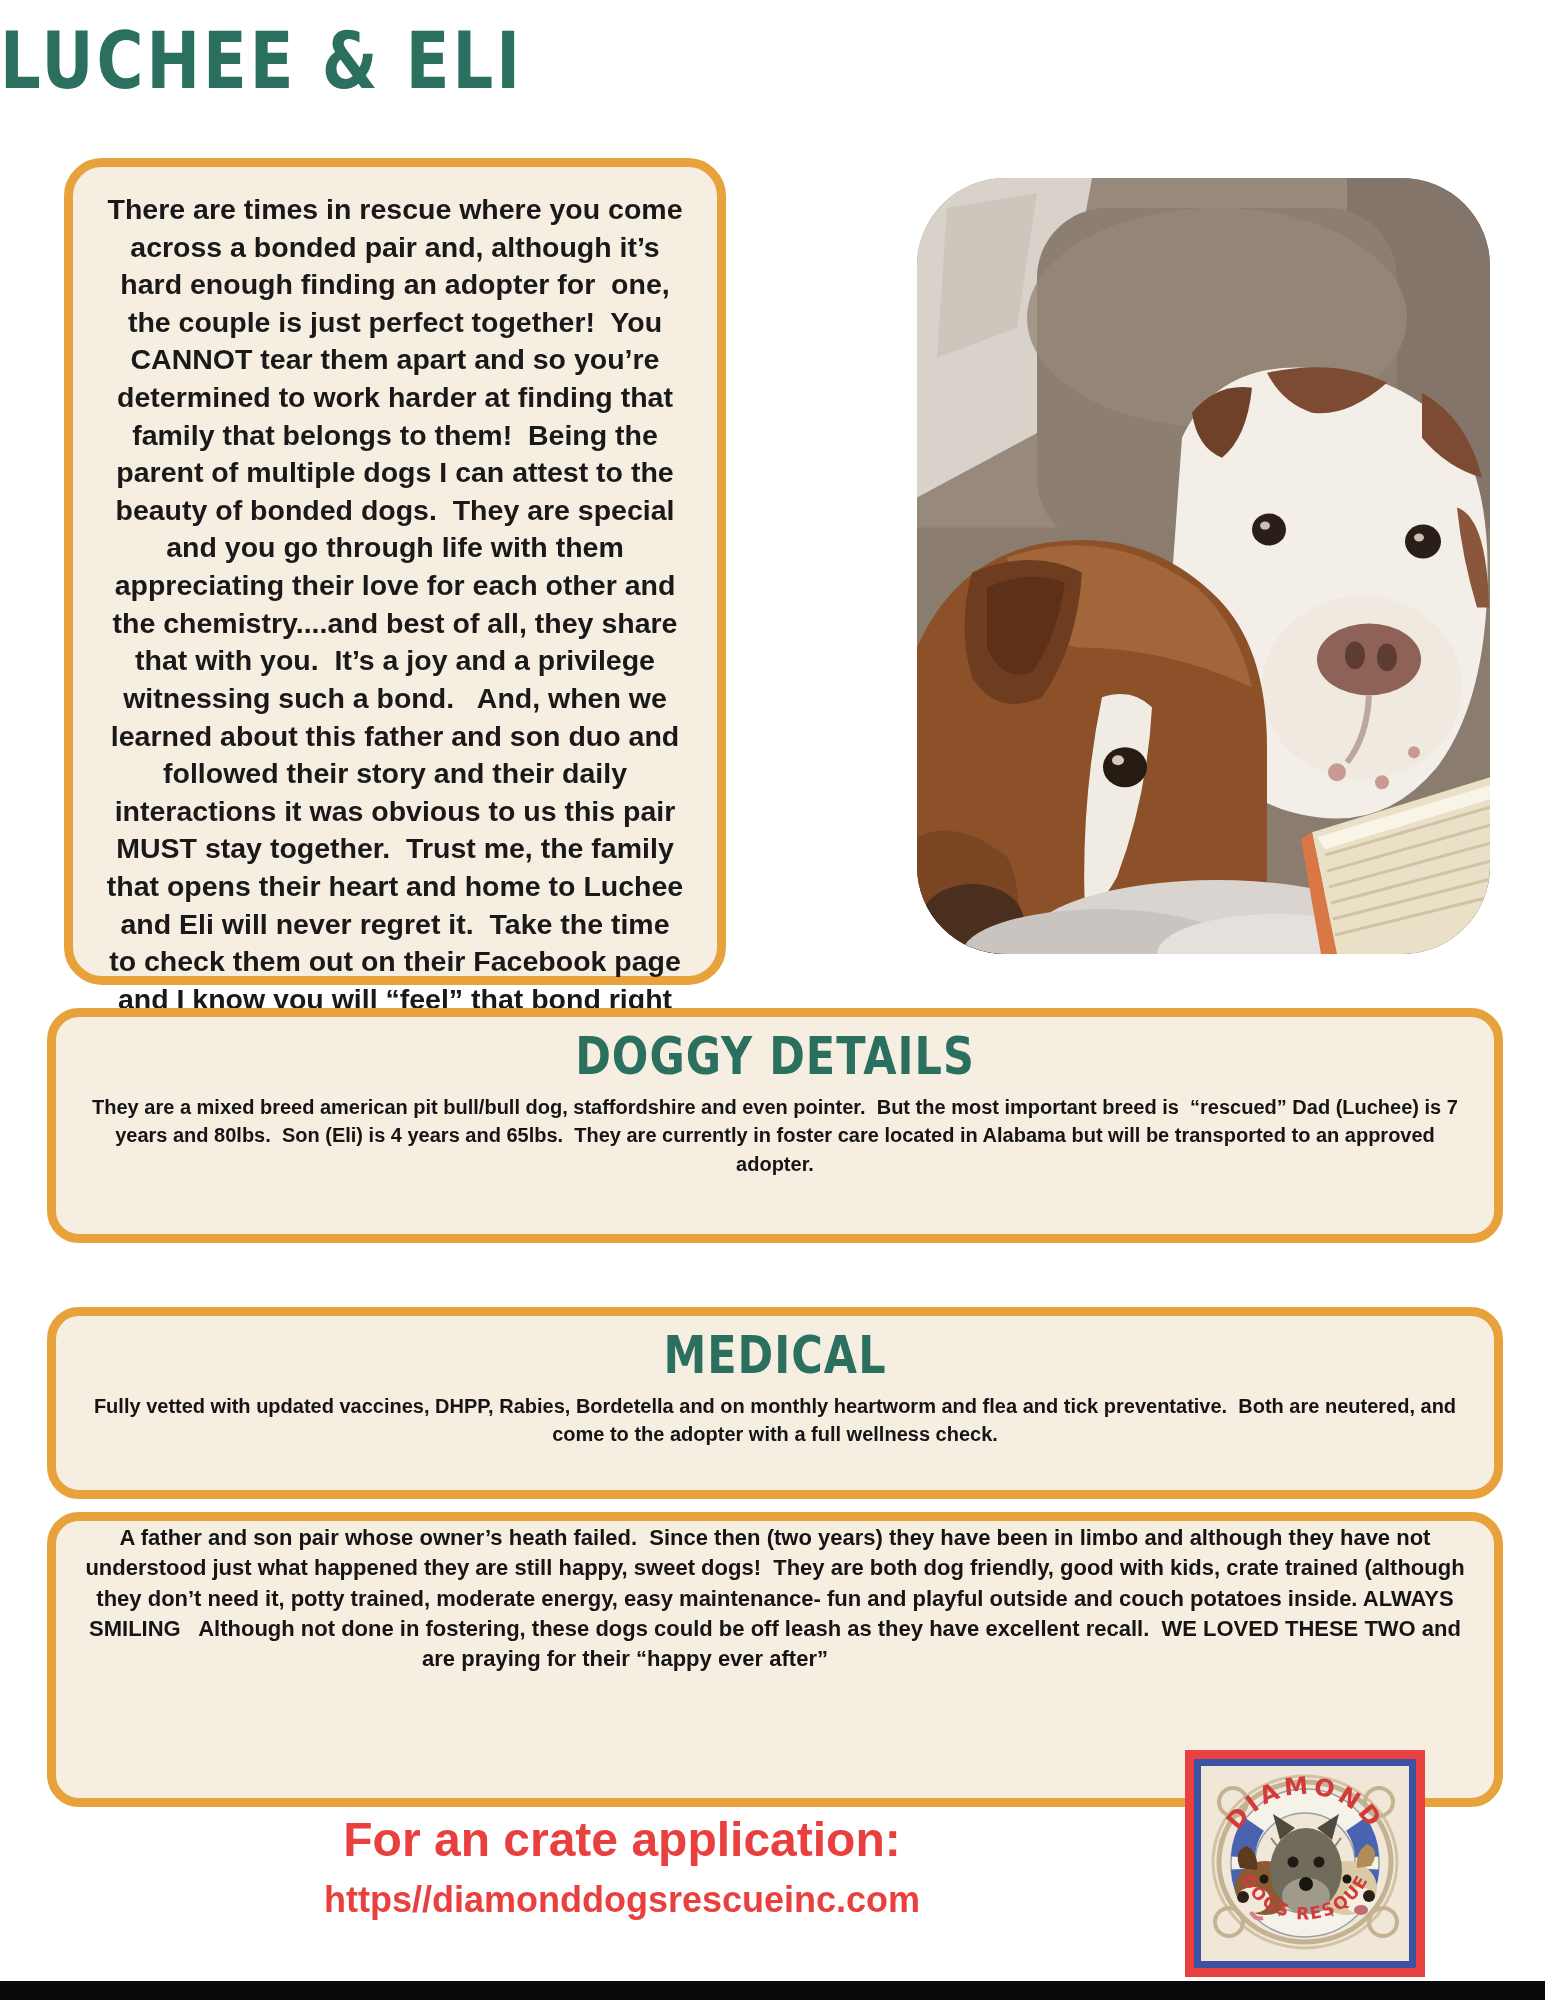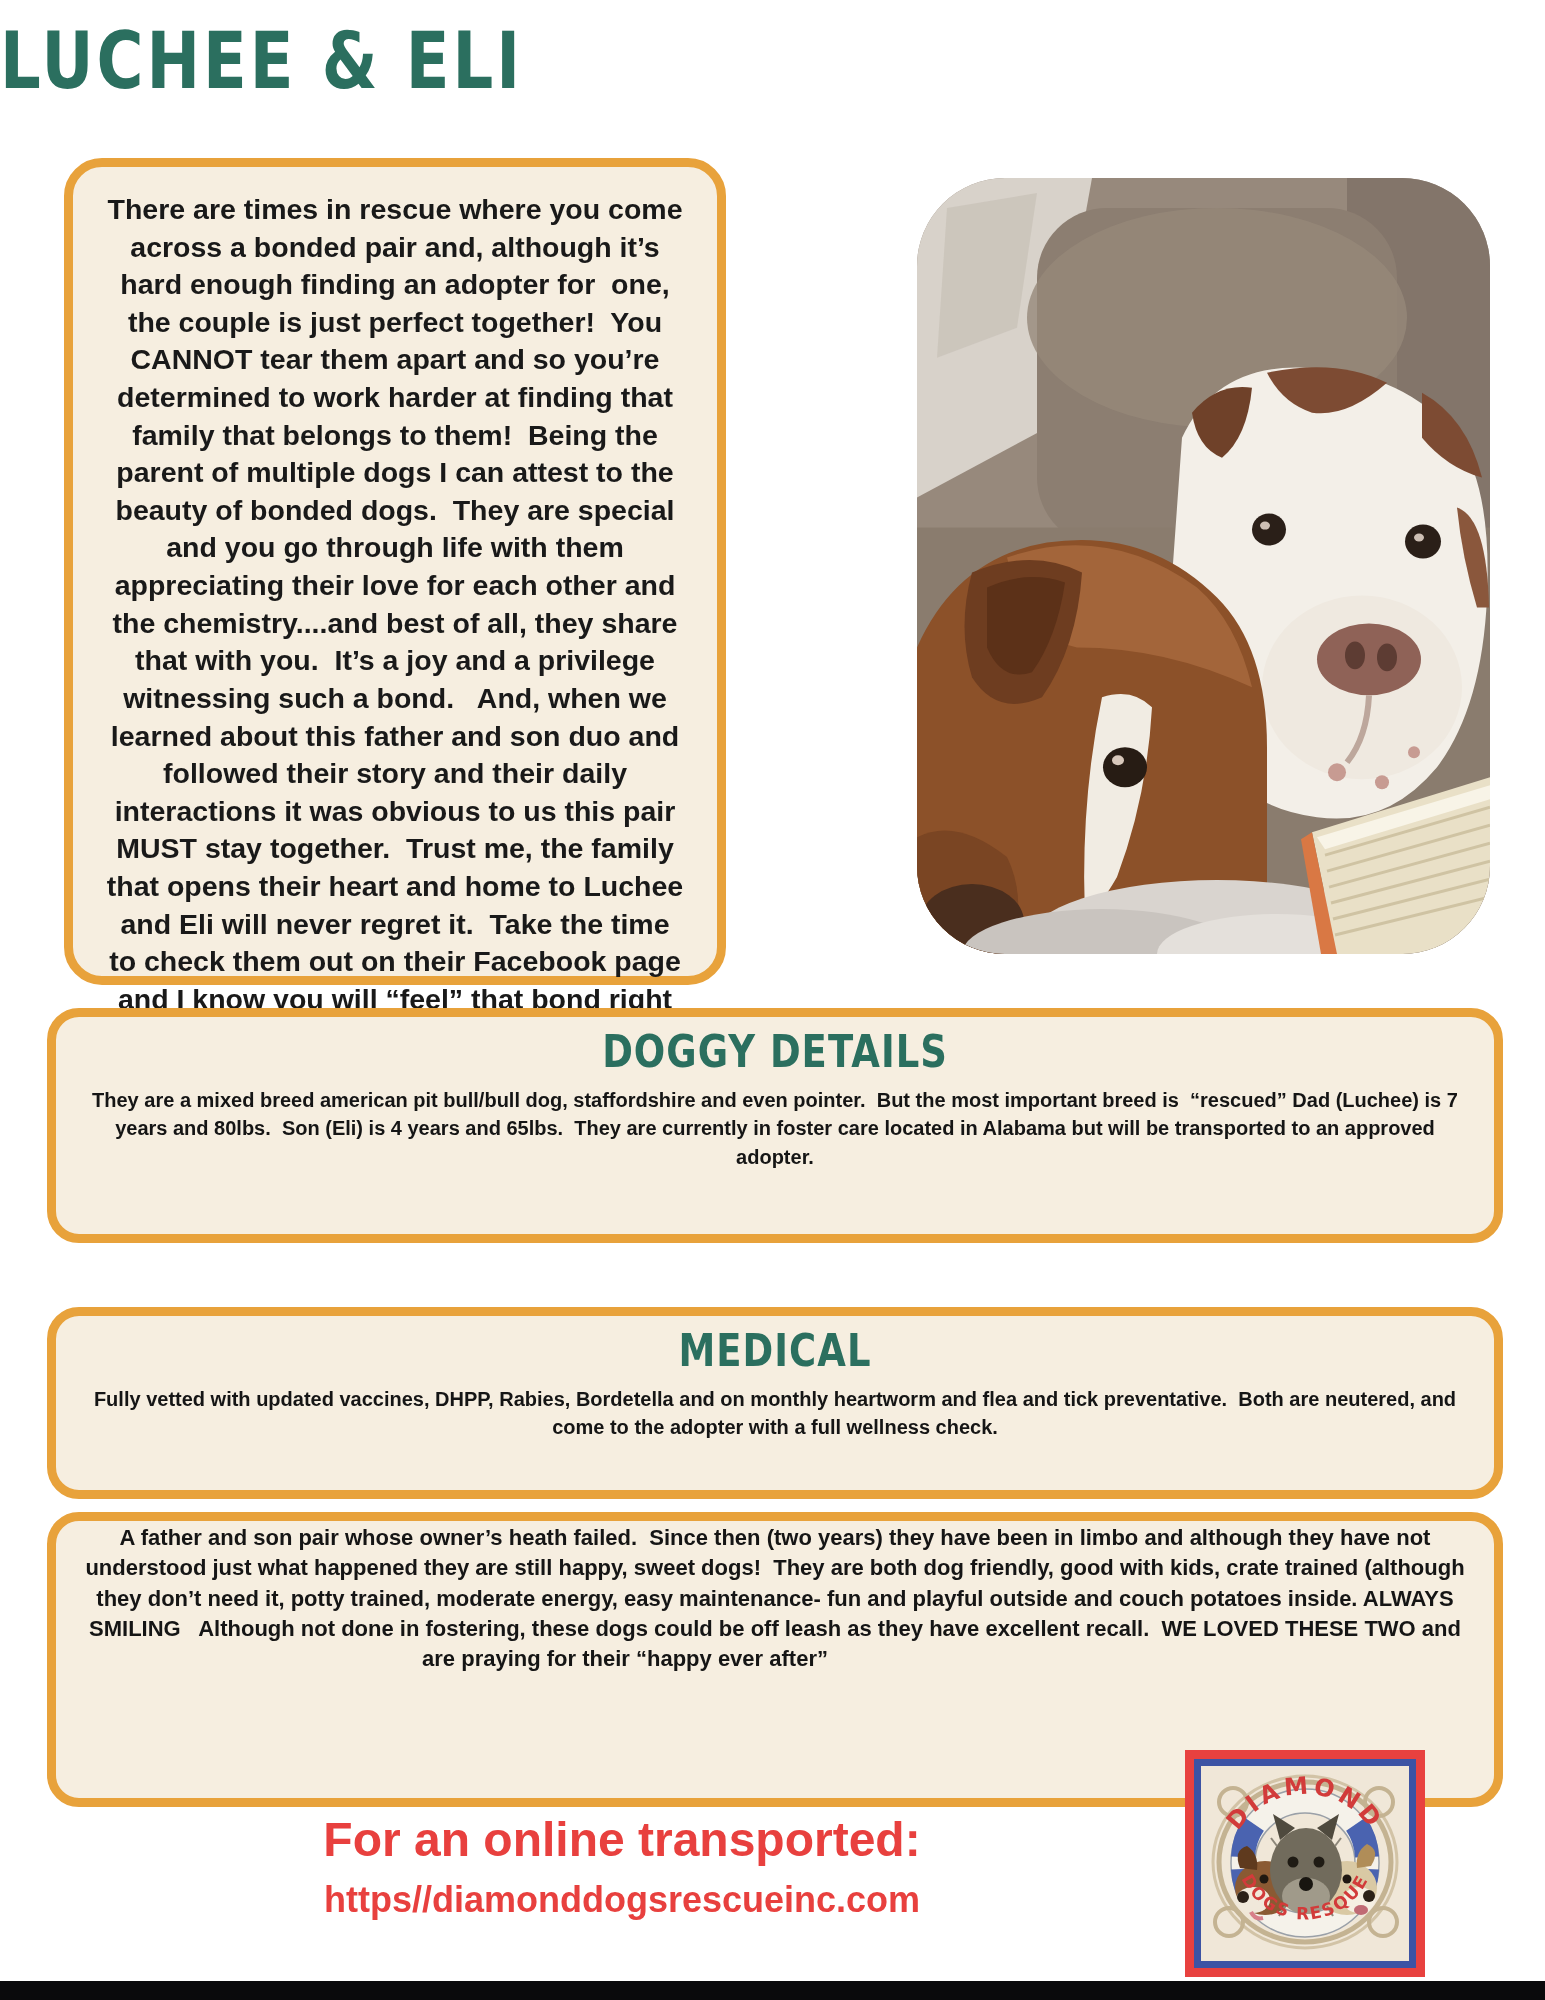--- a/index.html
+++ b/index.html
@@ -30,21 +30,21 @@
     border-radius:88px;overflow:hidden;
   }
   .photo-wrap svg{display:block;width:100%;height:100%;}
 
   .section-card{left:47px;width:1456px;border-radius:32px;text-align:center;}
   .card-doggy{top:1008px;height:235px;}
   .card-medical{top:1307px;height:192px;}
   .card-goodfit{top:1512px;height:295px;}
   .section-heading{
     margin:14px 0 10px 0;font-family:"DejaVu Sans", sans-serif;font-weight:bold;
-    font-size:37px;color:#2b6f5f;letter-spacing:1px;
+    font-size:43px;color:#2b6f5f;letter-spacing:1px;
   }
   .section-heading .stretch{display:inline-block;transform:scaleY(1.18);transform-origin:center;}
   .section-body{
     margin:0;padding:2px 28px;font-weight:bold;color:#151515;
     font-size:20px;line-height:1.42;white-space:pre-wrap;text-align:center;
   }
   .card-goodfit .section-heading{margin:12px 0 6px 0;}
   .card-goodfit .section-body{font-size:22px;line-height:1.38;}
   .float-push{float:right;width:0;height:128px;}
   .logo-cutout{float:right;clear:right;width:300px;height:130px;}
@@ -148,21 +148,21 @@
       <span class="stretch">MEDICAL</span>
     </div>
     <p class="section-body">Fully vetted with updated vaccines, DHPP, Rabies, Bordetella and on monthly heartworm and flea and tick preventative.  Both are neutered, and come to the adopter with a full wellness check.</p>
   </div>
 
   <div class="card section-card card-goodfit">
     <p class="section-body"><span class="float-push"></span><span class="logo-cutout"></span><span>A father and son pair whose owner’s heath failed.  Since then (two years) they have been in limbo and although they have not understood just what happened they are still happy, sweet dogs!  They are both dog friendly, good with kids, crate trained (although they don’t need it, potty trained, moderate energy, easy maintenance- fun and playful outside and couch potatoes inside. ALWAYS SMILING   Although not done in fostering, these dogs could be off leash as they have excellent recall.  WE LOVED THESE TWO and are praying for their “happy ever after”</span></p>
   </div>
 
   <div class="application">
-    <p class="app-line1">For an online transported:</p>
+    <p class="app-line1">For an crate application:</p>
     <p class="app-line2">https//diamonddogsrescueinc.com</p>
   </div>
 
   <div class="rescue-logo">
     <svg viewBox="0 0 240 227">
       <g>
         <rect x="0" y="0" width="240" height="227" fill="#e8413f"></rect>
         <rect x="9" y="9" width="222" height="209" fill="#3c53a4"></rect>
         <rect x="16" y="16" width="208" height="195" fill="#f0e7d8"></rect>
       </g>

